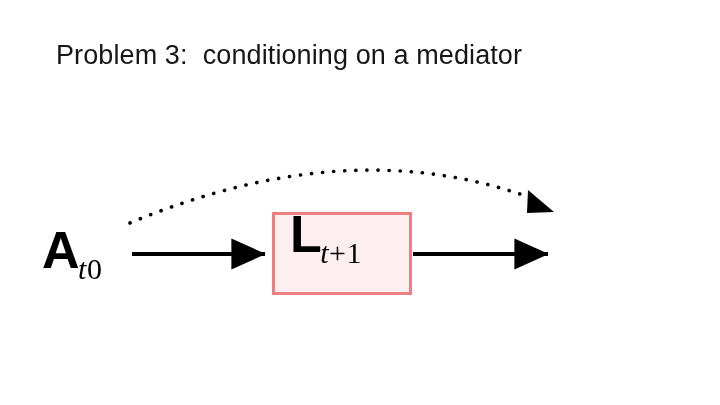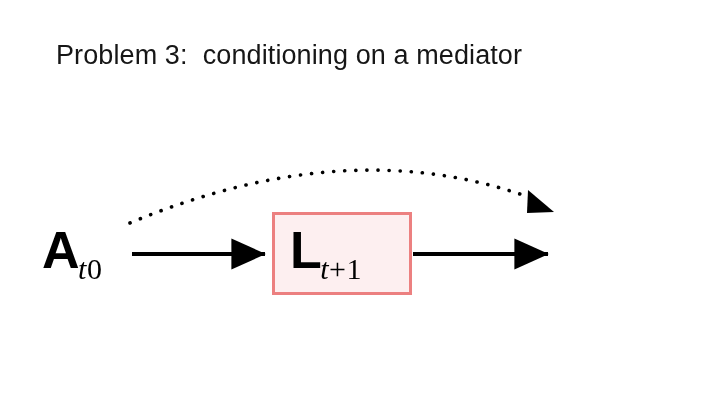--- a/index.html
+++ b/index.html
@@ -65,21 +65,21 @@
   .node-sub .upr {
     font-style: normal;
   }
 
   #node-a {
     left: 42px;
     top: 224px;
   }
   #node-l {
     left: 290px;
-    top: 224px;
+    top: 208px;
   }
   #node-y {
     left: 573px;
     top: 224px;
   }
 
   
   #mediator-box {
     position: absolute;
     left: 272px;

